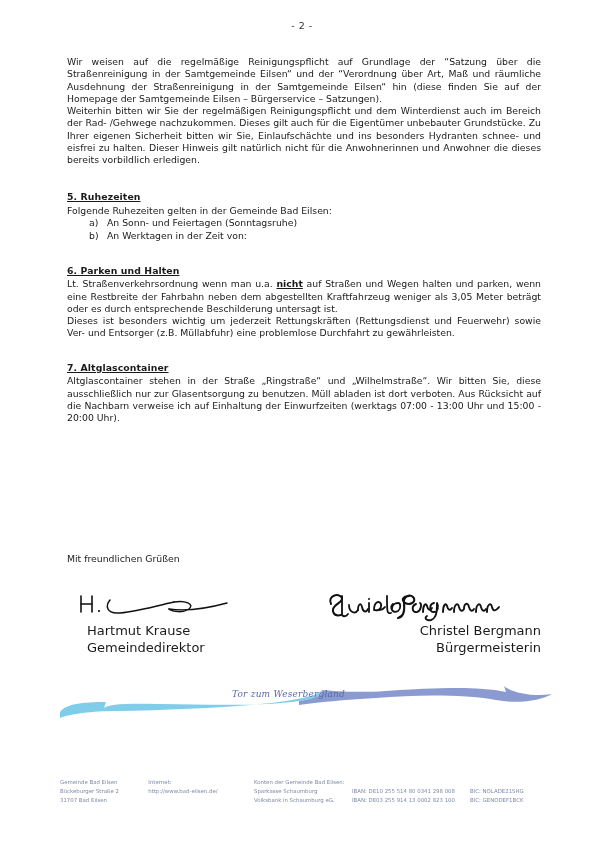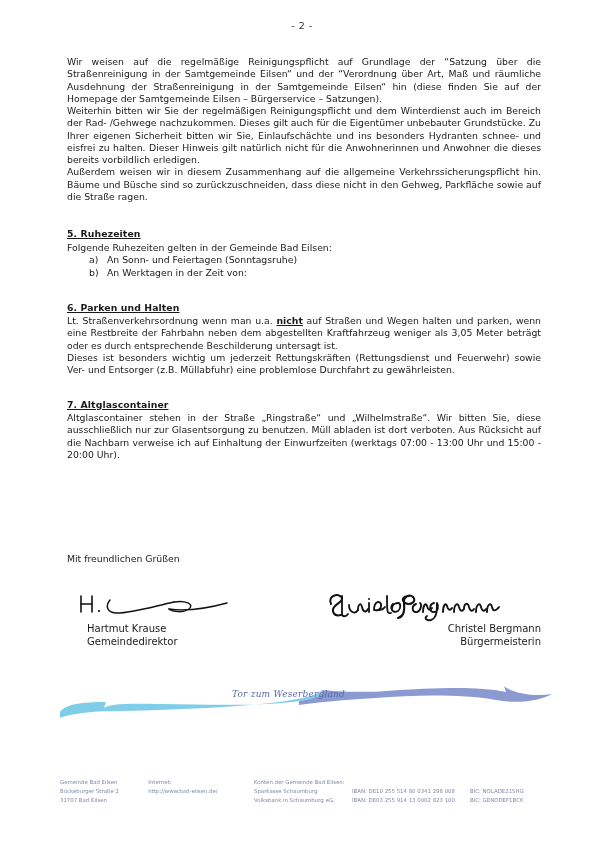--- a/index.html
+++ b/index.html
@@ -105,21 +105,21 @@
   }
   .sig-col.left {
     text-align: left;
     padding-left: 10px;
   }
   .sig-img {
     height: 32px;
     position: relative;
   }
   .sig-name {
-    font-size: 10px;
+    font-size: 13px;
     line-height: 1.33;
   }
   .sig-col.left .sig-name {
     padding-left: 10px;
   }
   
   .wave {
     position: absolute;
     left: 56px;
     top: 660px;
@@ -167,21 +167,20 @@
 
 <div class="page">
 
   <div class="page-number">- 2 -</div>
 
   <div class="content">
 
     <div class="section">
       <p class="body">Wir weisen auf die regelmäßige Reinigungspflicht auf Grundlage der “Satzung über die Straßenreinigung in der Samtgemeinde Eilsen“ und der “Verordnung über Art, Maß und räumliche Ausdehnung der Straßenreinigung in der Samtgemeinde Eilsen“ hin (diese finden Sie auf der Homepage der Samtgemeinde Eilsen – Bürgerservice – Satzungen).</p>
       <p class="body">Weiterhin bitten wir Sie der regelmäßigen Reinigungspflicht und dem Winterdienst auch im Bereich der Rad- /Gehwege nachzukommen. Dieses gilt auch für die Eigentümer unbebauter Grundstücke. Zu Ihrer eigenen Sicherheit bitten wir Sie, Einlaufschächte und ins besonders Hydranten schnee- und eisfrei zu halten. Dieser Hinweis gilt natürlich nicht für die Anwohnerinnen und Anwohner die dieses bereits vorbildlich erledigen.</p>
-      <p class="body">Außerdem weisen wir in diesem Zusammenhang auf die allgemeine Verkehrssicherungspflicht hin. Bäume und Büsche sind so zurückzuschneiden, dass diese nicht in den Gehweg, Parkfläche sowie auf die Straße ragen.</p>
     </div>
 
     <div class="gap-lg"></div>
 
     <div class="section">
       <h2 class="sec-head">5. Ruhezeiten</h2>
       <p class="body nojust">Folgende Ruhezeiten gelten in der Gemeinde Bad Eilsen:</p>
       <ul class="list">
         <li>
           <span class="marker">a)</span>

